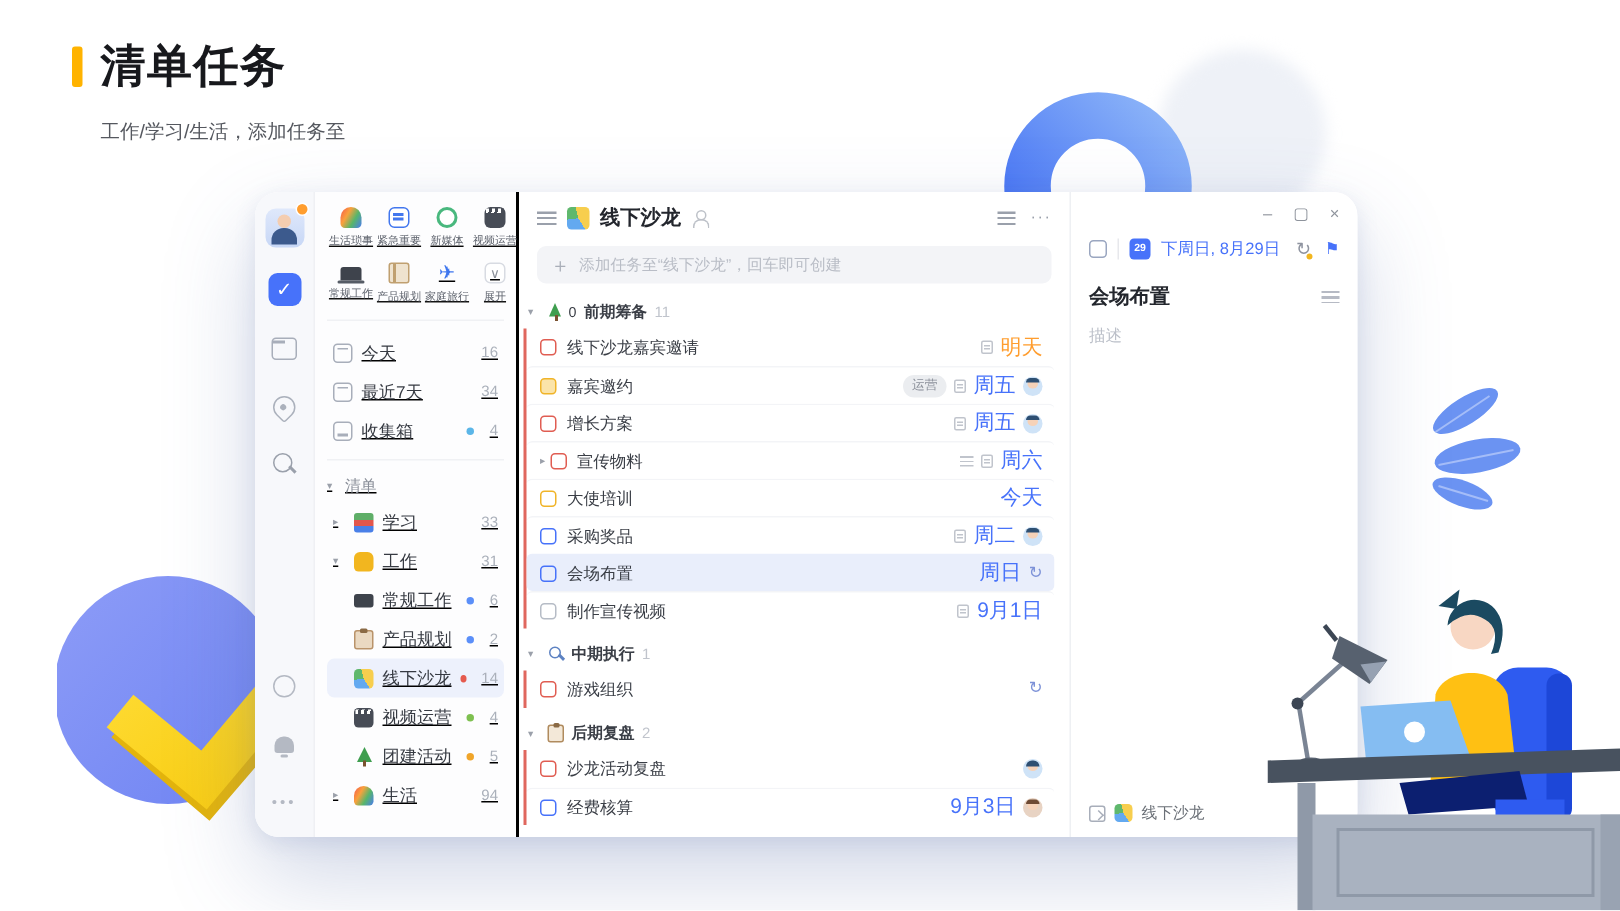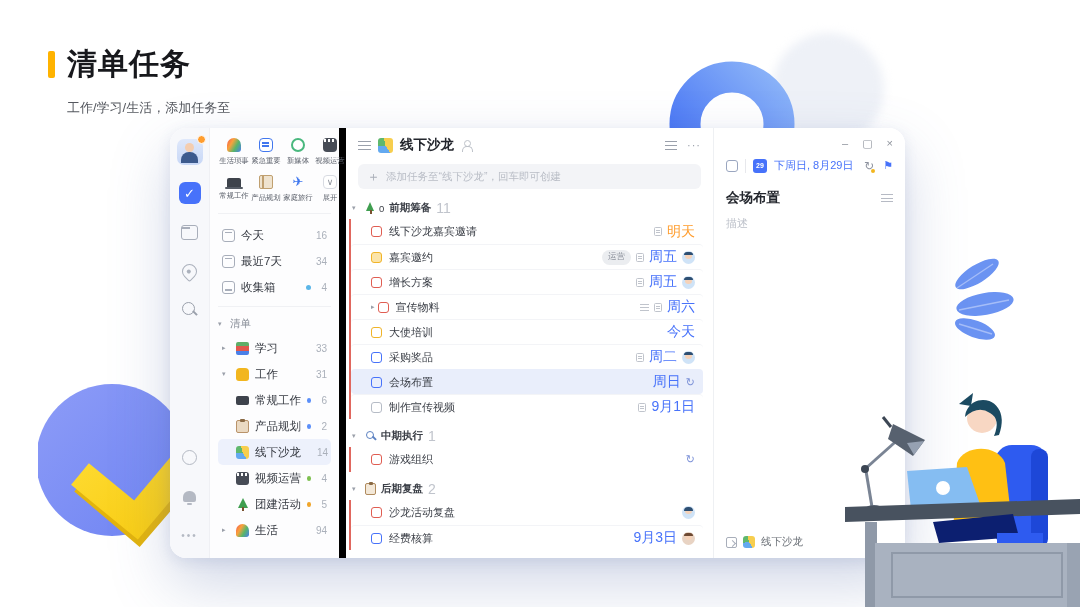--- a/index.html
+++ b/index.html
@@ -1,21 +1,21 @@
 <!DOCTYPE html>
 <html><head>
 <meta charset="utf-8">
 <style>
   * { margin:0; padding:0; box-sizing:border-box; }
   html,body { width:1080px; height:607px; overflow:hidden; background:#fff;
     font-family:"Liberation Sans","DejaVu Sans",sans-serif; }
   .stage { position:relative; width:1080px; height:607px; background:#fff; overflow:hidden; }
 
   
-  .hero { position:absolute; left:48px; top:44px; z-index:4;text-align:right; }
+  .hero { position:absolute; left:48px; top:24px; z-index:4;text-align:right; }
   .hero-title { display:flex; align-items:center; gap:12px; }
   .hero-bar { width:7px; height:27px; background:#ffb300; border-radius:2px; }
   .hero-h1 { font-size:30px; font-weight:bold; color:#17181c; letter-spacing:1px; }
   .hero-sub { margin:14px 0 0 19px; font-size:13px; color:#55585f; }
 
   
   .soft-circle { position:absolute; left:772px; top:33px; width:112px; height:112px;
     border-radius:50%; background:#eef1f7; filter:blur(5px); z-index:0; }
   .deco-svg { position:absolute; z-index:0; }
   .deco-leaves { position:absolute; left:935px; top:238px; z-index:1; }
@@ -50,21 +50,21 @@
   .ric-search::after { content:""; position:absolute; left:13px; top:13px; width:6px; height:1.8px;
     background:#9aa0ab; transform:rotate(45deg); }
   .rail-spacer { margin-top:auto; }
   .ric-sync { width:15px; height:15px; border:1.8px solid #b4b9c3; border-radius:50%; }
   .ric-bell { width:13px; height:11px; background:#b4b9c3; border-radius:6px 6px 2px 2px; }
   .ric-bell::after { content:""; position:absolute; left:8px; bottom:2px; width:5px; height:2px;
     border-radius:2px; background:#b4b9c3; }
   .ric-dots { color:#b4b9c3; font-size:10px; letter-spacing:2px; }
 
   
-  .sidebar { width:136px; background:#fdfdfe; border-right:7px solid #000000; padding:10px 8px 0; }
+  .sidebar { width:136px; background:#fdfdfe; border-right:2px solid #000000; padding:10px 8px 0;text-decoration:underline; }
   .scut-grid { display:grid; grid-template-columns:repeat(4,1fr); row-gap:9px;
     padding-bottom:10px; border-bottom:1px solid #f0f1f4; }
   .scut { display:flex; flex-direction:column; align-items:center; gap:3px; cursor:pointer; }
   .sclabel { font-size:8px; color:#5d626c; transform:scale(.92); white-space:nowrap; }
   .sic { width:14px; height:14px; border-radius:4px; position:relative; }
   .sic-rainbow { background:linear-gradient(120deg,#f5564e,#f9a13c 34%,#57b66a 64%,#4b7bf0); border-radius:7px 7px 3px 3px; }
   .sic-urgent { background:#fff; border:1.6px solid #4277ee; }
   .sic-urgent::after { content:""; position:absolute; left:2px; top:3px; width:7px; height:1.5px;
     background:#4277ee; box-shadow:0 3px 0 #4277ee; }
   .sic-media { border:2.6px solid #49b87e; border-radius:50%; background:#fff; }
@@ -127,34 +127,34 @@
     border-bottom:none; border-radius:5px 5px 0 0; }
   .mid-head-right { margin-left:auto; display:flex; gap:10px; align-items:center; color:#9aa0ab; }
   .sort-ic { width:12px; height:9px; background:repeating-linear-gradient(to bottom,#9aa0ab 0 1.4px,transparent 1.4px 3.8px); }
   .more-dots { font-size:11px; letter-spacing:1px; color:#9aa0ab; }
   .addbar { margin:2px 12px 8px; height:25px; background:#f3f4f7; border-radius:6px;
     display:flex; align-items:center; gap:6px; padding:0 9px; color:#b9bdc6; font-size:10.5px; }
   .addbar .plus { font-size:13px; color:#a9aeb8; }
   .sec-head { display:flex; align-items:center; gap:5px; height:22px; padding:0 6px; }
   .sec-name { font-size:10.5px; font-weight:bold; color:#3a3e46; }
   .sec-prefix { font-size:9.5px; color:#3a3e46; margin-left:-2px; }
-  .sec-count { font-size:14px; color:#c0c4cc; }
+  .sec-count { font-size:10px; color:#c0c4cc; }
   .sec-ic { position:relative; width:11px; height:12px; flex:none; }
   .sec-ic-tree::before { content:""; position:absolute; left:1px; top:0; border-left:4.5px solid transparent;
     border-right:4.5px solid transparent; border-bottom:9px solid #3f9e4f; }
   .sec-ic-tree::after { content:""; position:absolute; left:4.5px; top:8px; width:2px; height:3.5px; background:#7a5230; }
   .sec-ic-key::before { content:""; position:absolute; left:1px; top:1px; width:6px; height:6px;
     border:1.6px solid #5d82c2; border-radius:50%; }
   .sec-ic-key::after { content:""; position:absolute; left:7px; top:7px; width:4.5px; height:1.6px;
     background:#5d82c2; transform:rotate(45deg); }
   .sec-ic-clip { border:1.2px solid #b08b5e; border-radius:2px; background:#f3e8d8; }
   .sec-ic-clip::after { content:""; position:absolute; left:2.5px; top:-2px; width:4px; height:3px;
     background:#8a6a45; border-radius:1px; }
   .sec-tasks { border-left:2.5px solid #e0675e; margin:0 10px 6px 3px; }
-  .trow { display:flex; align-items:center; gap:7px; height:25px; padding:0 8px 0 20px; border-radius:4px; }
+  .trow { display:flex; align-items:center; gap:7px; height:25px; padding:0 8px 0 9px; border-radius:4px; }
   .trow + .trow { border-top:1px solid #f3f4f7; }
   .trow.sel { background:#e9eefb; border-top-color:transparent; }
   .cb { width:11px; height:11px; border:1.5px solid; border-radius:3px; flex:none; cursor:pointer; }
   .cb-red { border-color:#e05d52; }
   .cb-yellow { border-color:#f0b429; }
   .cb-yellowf { border-color:#f0b429; background:#fbe4a9; }
   .cb-blue { border-color:#4772fa; }
   .cb-gray { border-color:#b6bcc6; }
   .t-title { font-size:11px; color:#3a3e46; white-space:nowrap; overflow:hidden; }
   .t-meta { margin-left:auto; display:flex; align-items:center; gap:5px; flex:none; }

